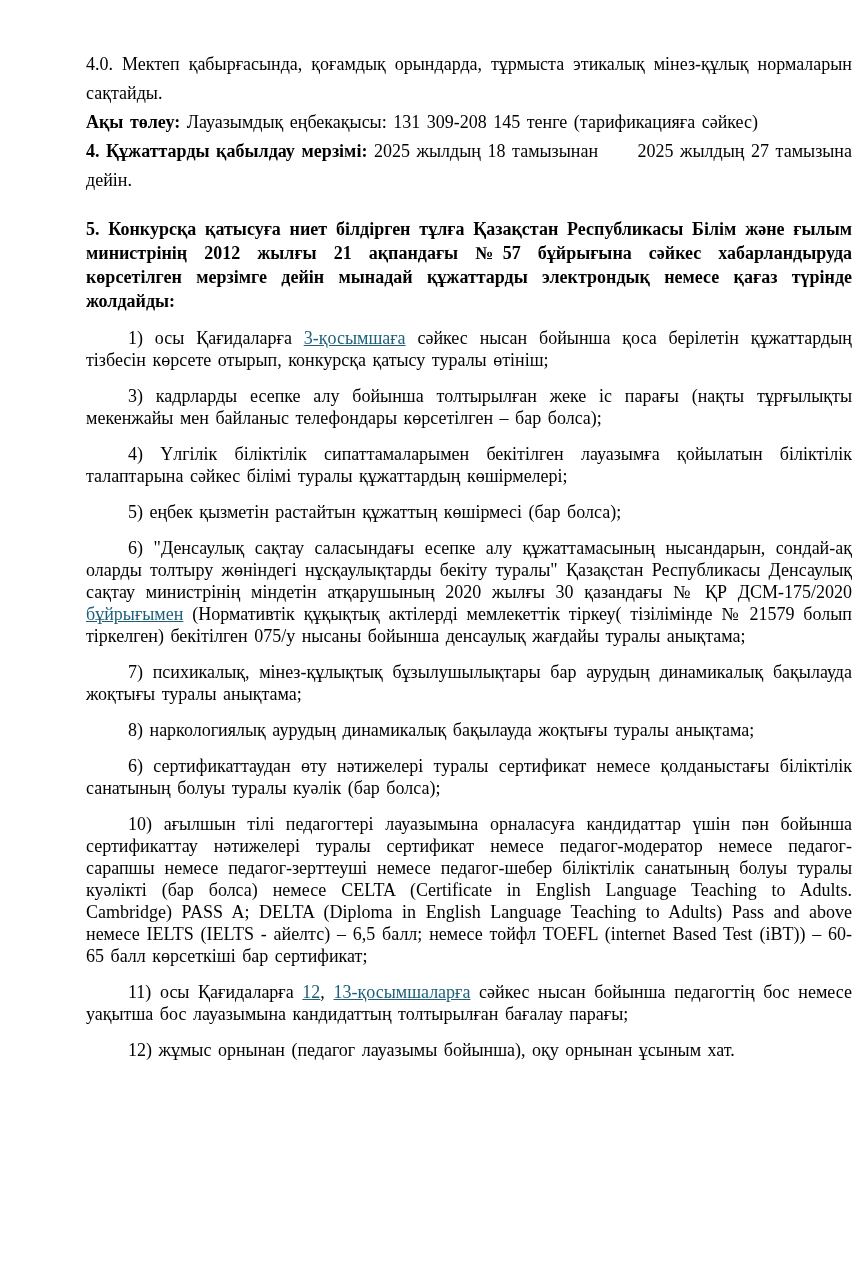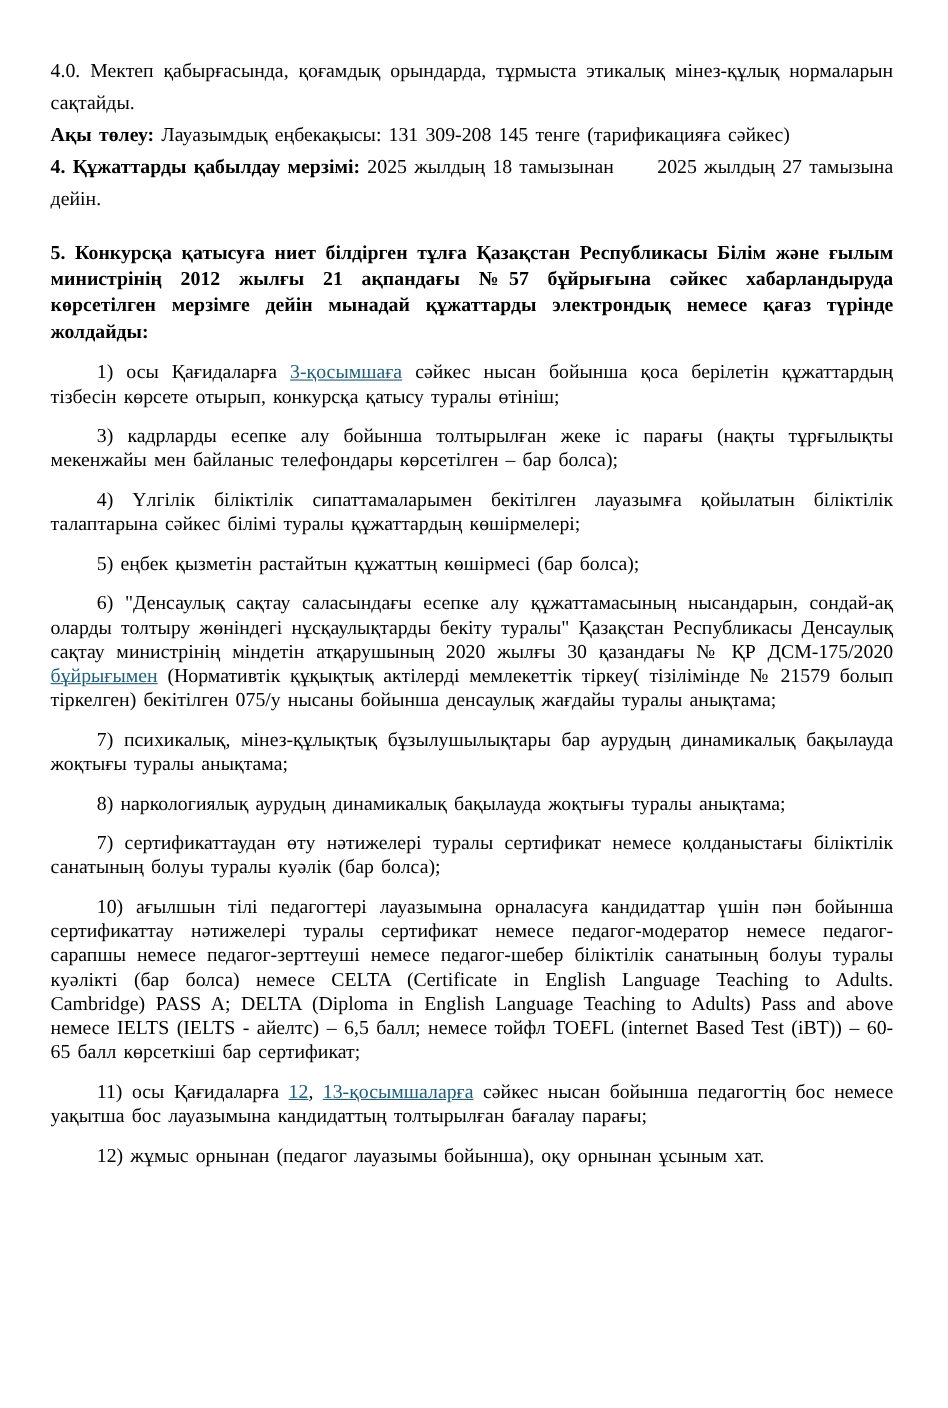--- a/index.html
+++ b/index.html
@@ -14,20 +14,21 @@
     margin: 0 auto;
     background: var(--page-bg, #ffffff);
     box-sizing: border-box;
     padding: 50px 50px 0 46px;
     font-family: "Liberation Serif", "DejaVu Serif", serif;
     color: var(--text-color, #000000);
     overflow: hidden;
   }
   .doc-body {
     width: 100%;
+    margin-left: 40px;
   }
   .para {
     margin: 0;
     text-align: justify;
     font-size: 18px;
     word-spacing: 2px;
   }
   .para.top {
     line-height: 29px;
   }
@@ -59,18 +60,18 @@
       <p class="para top"><span class="bold">Ақы төлеу: </span><span class="regular">Лауазымдық еңбекақысы: 131 309-208 145 тенге (тарификацияға сәйкес)</span></p>
       <p class="para top"><span class="bold">4. Құжаттарды қабылдау мерзімі: </span><span class="regular">2025 жылдың 18 тамызынан &nbsp;&nbsp;&nbsp;&nbsp;&nbsp;2025 жылдың 27 тамызына дейін.</span></p>
       <p class="para section5"><span class="bold">5. Конкурсқа қатысуға ниет білдірген тұлға Қазақстан Республикасы Білім және ғылым министрінің 2012 жылғы 21 ақпандағы №57 бұйрығына сәйкес хабарландыруда көрсетілген мерзімге дейін мынадай құжаттарды электрондық немесе қағаз түрінде жолдайды:</span></p>
       <p class="para item"><span class="regular">1) осы Қағидаларға </span><a class="doc-link" href="#">3-қосымшаға</a><span class="regular"> сәйкес нысан бойынша қоса берілетін құжаттардың тізбесін көрсете отырып, конкурсқа қатысу туралы өтініш;</span></p>
       <p class="para item"><span class="regular">3) кадрларды есепке алу бойынша толтырылған жеке іс парағы (нақты тұрғылықты мекенжайы мен байланыс телефондары көрсетілген – бар болса);</span></p>
       <p class="para item"><span class="regular">4) Үлгілік біліктілік сипаттамаларымен бекітілген лауазымға қойылатын біліктілік талаптарына сәйкес білімі туралы құжаттардың көшірмелері;</span></p>
       <p class="para item"><span class="regular">5) еңбек қызметін растайтын құжаттың көшірмесі (бар болса);</span></p>
       <p class="para item"><span class="regular">6) "Денсаулық сақтау саласындағы есепке алу құжаттамасының нысандарын, сондай-ақ оларды толтыру жөніндегі нұсқаулықтарды бекіту туралы" Қазақстан Республикасы Денсаулық сақтау министрінің міндетін атқарушының 2020 жылғы 30 қазандағы № ҚР ДСМ-175/2020 </span><a class="doc-link" href="#">бұйрығымен</a><span class="regular"> (Нормативтік құқықтық актілерді мемлекеттік тіркеу( тізілімінде № 21579 болып тіркелген) бекітілген 075/у нысаны бойынша денсаулық жағдайы туралы анықтама;</span></p>
       <p class="para item"><span class="regular">7) психикалық, мінез-құлықтық бұзылушылықтары бар аурудың динамикалық бақылауда жоқтығы туралы анықтама;</span></p>
       <p class="para item"><span class="regular">8) наркологиялық аурудың динамикалық бақылауда жоқтығы туралы анықтама;</span></p>
-      <p class="para item"><span class="regular">7) сертификаттаудан өту нәтижелері туралы сертификат немесе қолданыстағы біліктілік санатының болуы туралы куәлік (бар болса);</span></p>
+      <p class="para item"><span class="regular">6) сертификаттаудан өту нәтижелері туралы сертификат немесе қолданыстағы біліктілік санатының болуы туралы куәлік (бар болса);</span></p>
       <p class="para item"><span class="regular">10) ағылшын тілі педагогтері лауазымына орналасуға кандидаттар үшін пән бойынша сертификаттау нәтижелері туралы сертификат немесе педагог-модератор немесе педагог-сарапшы немесе педагог-зерттеуші немесе педагог-шебер біліктілік санатының болуы туралы куәлікті (бар болса) немесе CELTA (Certificate in English Language Teaching to Adults. Cambridge) PASS A; DELTA (Diploma in English Language Teaching to Adults) Pass and above немесе IELTS (IELTS - айелтс) – 6,5 балл; немесе тойфл TOEFL (internet Based Test (iBT)) – 60-65 балл көрсеткіші бар сертификат;</span></p>
       <p class="para item"><span class="regular">11) осы Қағидаларға </span><a class="doc-link" href="#">12</a><span class="regular">, </span><a class="doc-link" href="#">13-қосымшаларға</a><span class="regular"> сәйкес нысан бойынша педагогтің бос немесе уақытша бос лауазымына кандидаттың толтырылған бағалау парағы;</span></p>
       <p class="para item"><span class="regular">12) жұмыс орнынан (педагог лауазымы бойынша), оқу орнынан ұсыным хат.</span></p>
     </div>
 </div>
 
 </body></html>

